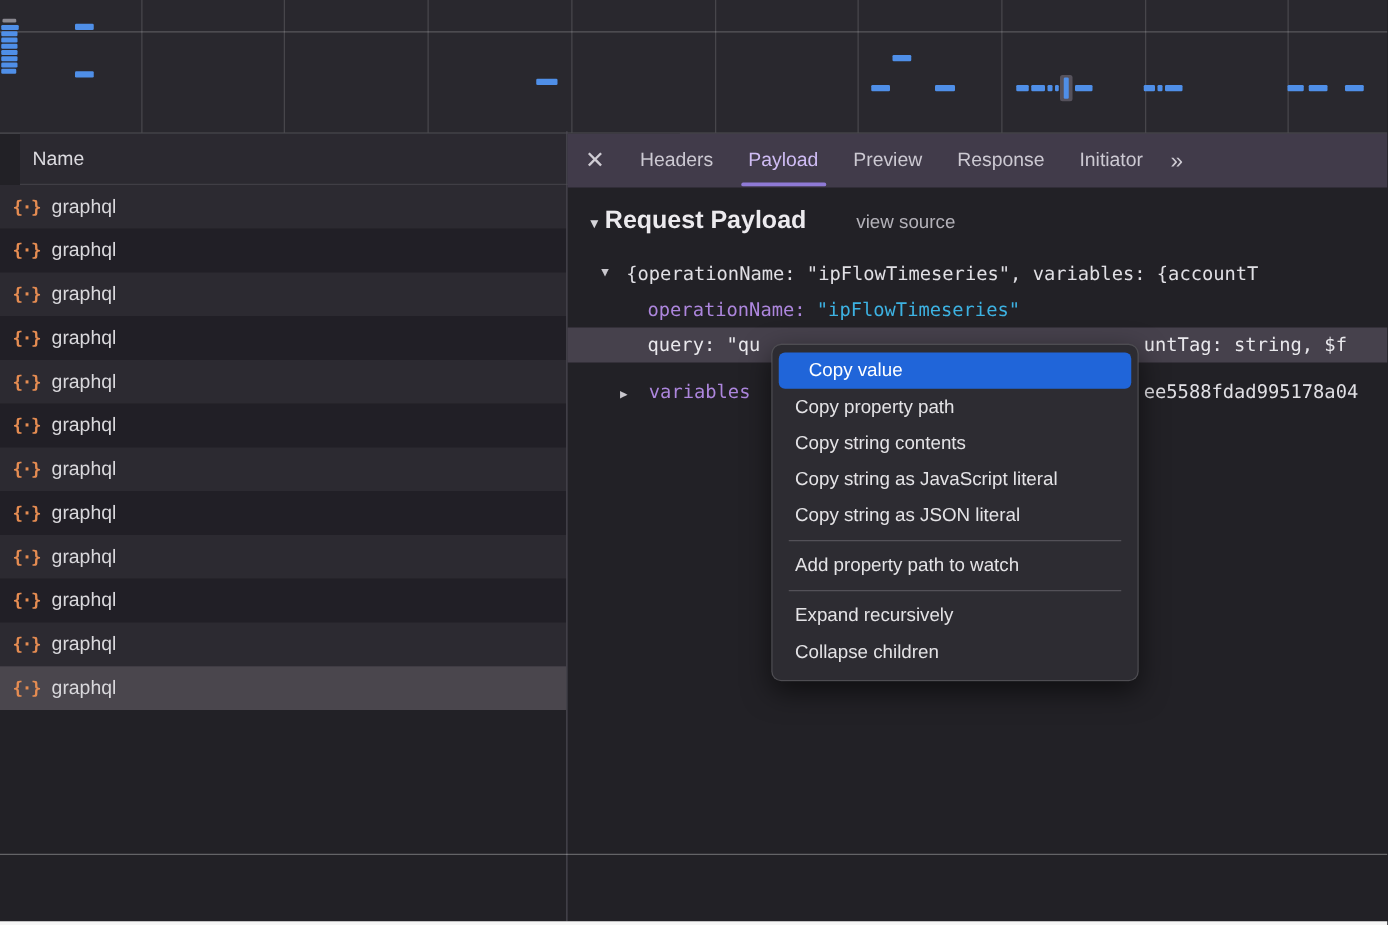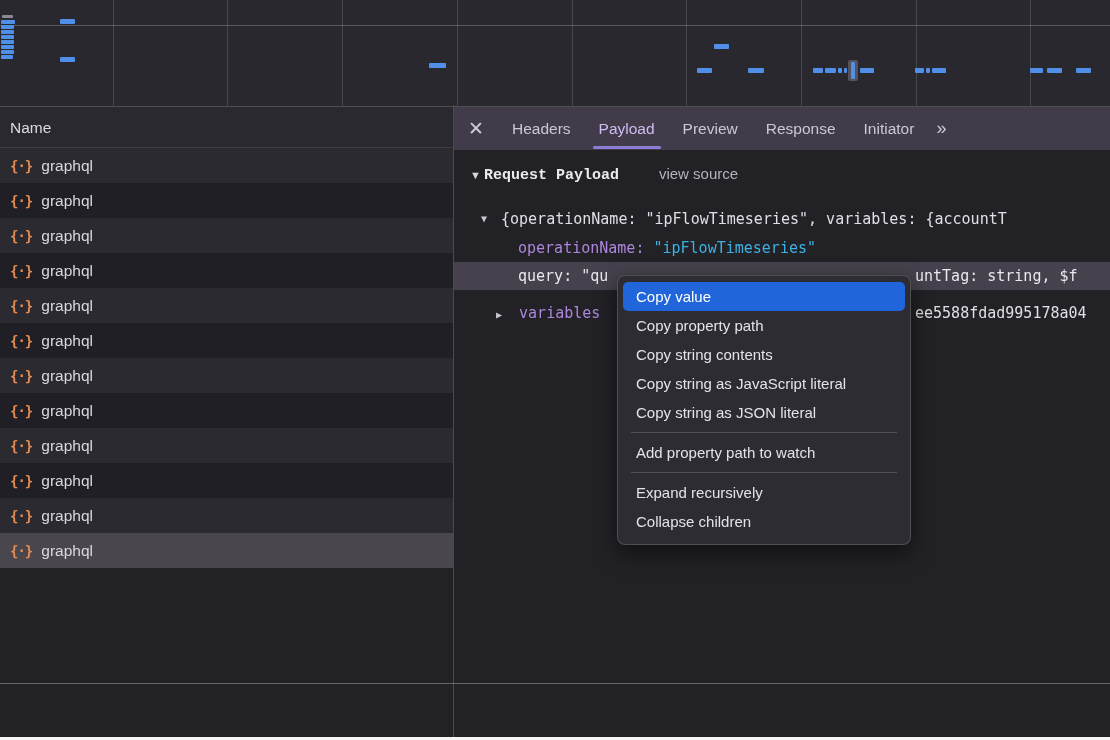--- a/index.html
+++ b/index.html
@@ -10,21 +10,21 @@
   
   .overview { position:absolute; left:0; top:0; width:1110px; height:107px;
               background:#29282e; border-bottom:1px solid rgba(255,255,255,0.18); }
   .gridline { position:absolute; top:0; bottom:0; width:1px; background:rgba(255,255,255,0.14); }
   .hline    { position:absolute; left:0; right:0; height:1px; background:rgba(255,255,255,0.22); }
   .bar      { position:absolute; background:var(--bar_blue); border-radius:1px; }
   .bar.gray { background:#8a8890; }
   .bar.selbox { background:#56525c; border-radius:2px; }
 
   
-  .name-header { position:absolute; left:0; top:107px; width:528px; height:41px;
+  .name-header { position:absolute; left:16px; top:107px; width:528px; height:41px;
                  background:#2b2930; border-bottom:1px solid rgba(255,255,255,0.10);
                  color:#dcdbe0; font-size:15.5px; line-height:41px; padding-left:10px; }
   .request-list { position:absolute; left:0; top:148px; width:453px; }
   .request-row { height:35px; display:flex; align-items:center; padding-left:10px; cursor:default; }
   .request-row.odd  { background:#2c2a31; }
   .request-row.even { background:#211f26; }
   .request-row.selected { background:var(--selected_request_row); }
   .json-icon { font-family:"DejaVu Sans Mono", monospace; font-weight:bold;
                color:var(--icon_orange); font-size:14px; margin-right:9px; letter-spacing:-1px; }
   .request-label { color:#d9d8dc; font-size:15.5px; }
@@ -39,21 +39,21 @@
   .tabs-holder { display:flex; align-items:stretch; }
   .tab { position:relative; padding:0 14px; line-height:43px; font-size:15.5px; color:#ccc9d2; cursor:pointer; }
   .tab.active { color:#cfbcf4; }
   .tab.active::after { content:""; position:absolute; left:8px; right:8px; bottom:1px; height:3px;
                        background:var(--tab_underline); border-radius:2px; }
   .more-tabs { margin-left:8px; line-height:43px; color:#cfccd4; font-size:18px; letter-spacing:-2px; cursor:pointer; }
 
   
   .payload-header { position:absolute; left:470px; top:165px; display:flex; align-items:baseline; }
   .tri { color:#d5d4d9; font-size:11px; margin-right:3px; }
-  .section-title { color:#eceaee; font-size:15px; font-weight:bold;font-family:Liberation Mono, monospace; }
+  .section-title { color:#eceaee; font-size:20px; font-weight:bold; }
   .view-source { color:#b4b2b9; font-size:15px; margin-left:40px; cursor:pointer; }
 
   .tree { position:absolute; left:454px; top:203px; right:0; height:120px;
           font-family:"DejaVu Sans Mono", monospace; font-size:15px; color:#e0dfe4; }
   .tree-row { position:absolute; left:0; right:0; height:28px; line-height:28px; white-space:nowrap; overflow:hidden; }
   .tree-row .arrow { font-size:10px; color:#c9c7cd; }
   .k { color:var(--key_purple);text-align:right; }
   .s { color:var(--string_cyan); }
   .row-summary { top:2px; padding-left:28px; }
   .row-summary .arrow { position:absolute; left:27px; }
@@ -64,21 +64,21 @@
   .row-vars .vk { padding-left:8px; }
   .frag-right { position:absolute; left:461px; top:0; }
 
   
   .context-menu { position:absolute; left:617px; top:275px; width:294px;
                   background:#2d2c32; border:1px solid rgba(255,255,255,0.16);
                   border-radius:8px; padding:6px 0 8px 0;
                   box-shadow:0 8px 22px rgba(0,0,0,0.55); z-index:10; }
   .menu-item { height:29px; line-height:29px; padding:0 18px; color:#e4e3e6; font-size:15px; cursor:pointer; }
   .menu-item.highlight { background:var(--menu_highlight); color:#ffffff;
-                         margin:0 5px; padding:0 13px; border-radius:5px; }
+                         margin:0 5px; padding:0 24px; border-radius:5px; }
   .menu-divider { height:1px; background:#535158; margin:5px 13px; }
 
   
   .footer-divider { position:absolute; left:0; right:0; top:683px; height:1px; background:rgba(255,255,255,0.30); }
   .bottom-strip { position:absolute; left:0; right:0; top:737px; height:3px; background:#f6f6f6; }
 </style>
 </head>
 <body>
 
 <div class="screen">

